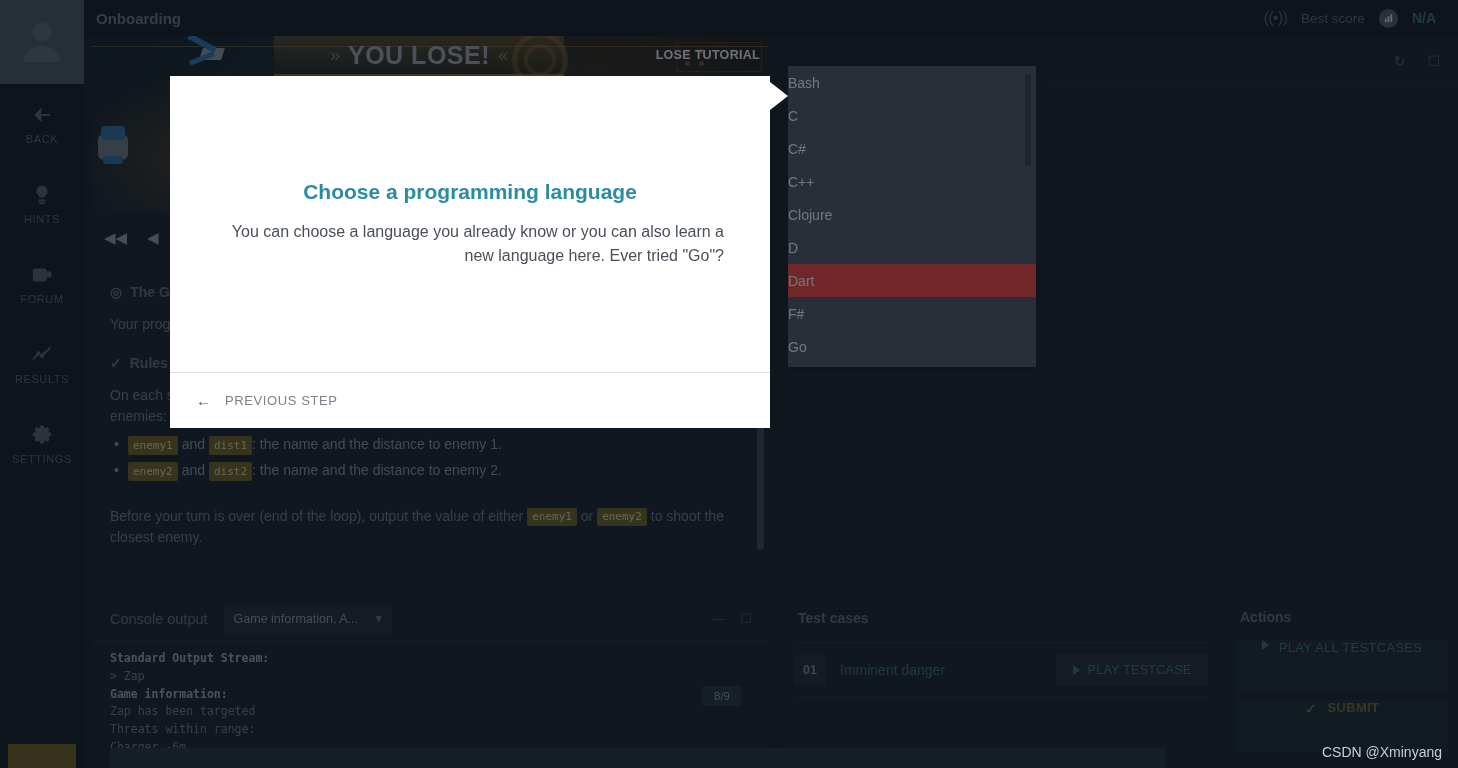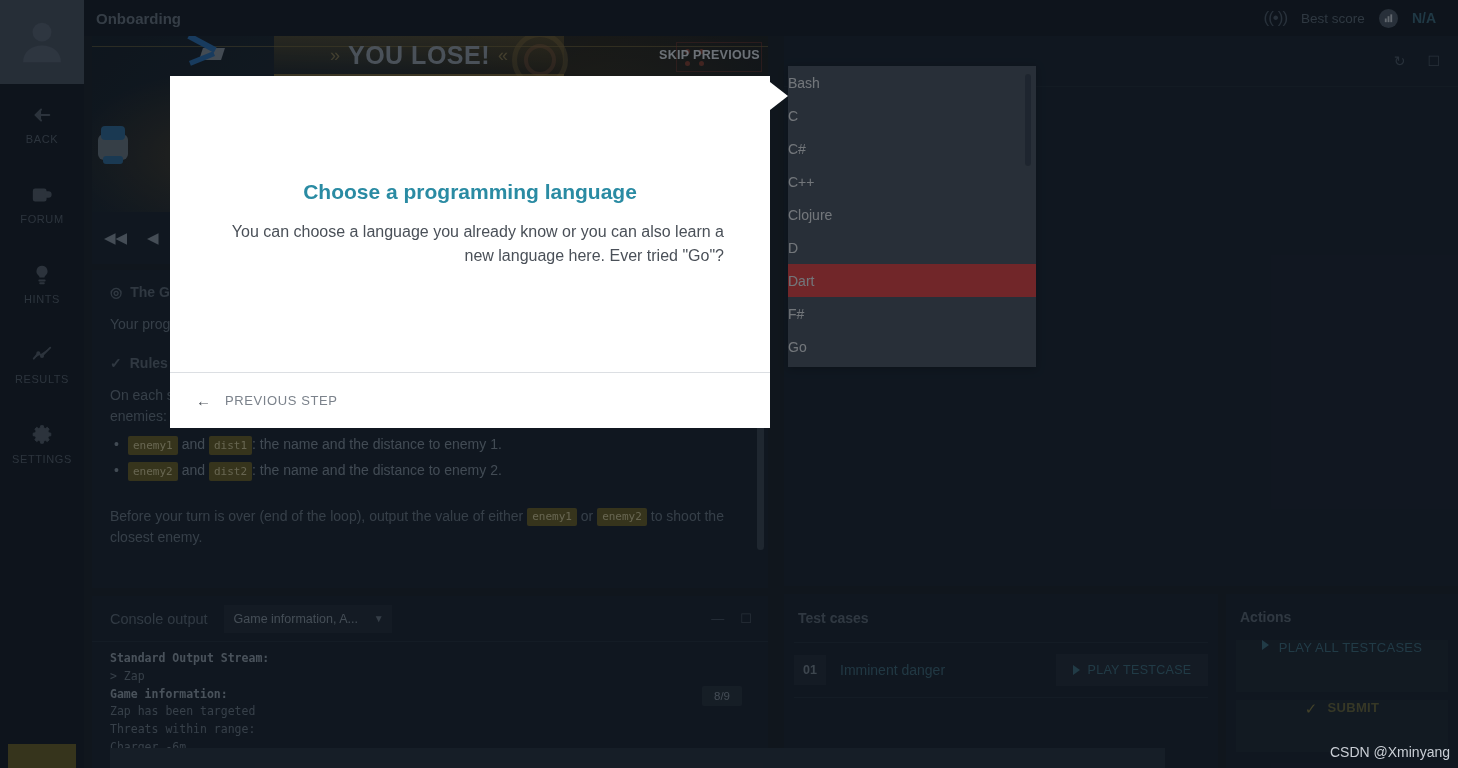--- a/index.html
+++ b/index.html
@@ -289,21 +289,21 @@
     font-size: 13px; color: #7b828b; letter-spacing: .6px; cursor: pointer;
   }
   .tt-arrow-l { color: #4c535b; font-size: 15px; }
 
   
   .dim {
     position: absolute; inset: 0; background: rgba(10,14,20,.55); z-index: 50;
     pointer-events: none;
   }
   .watermark {
-    position: absolute; right: 8px; bottom: 8px;
+    position: absolute; right: 16px; bottom: 8px;
     font-size: 14px; color: #c9ced5; z-index: 70;
   }
 </style>
 </head>
 <body>
 
 <div id="root">
 
   <div class="sidebar">
     <div class="avatar-box">
@@ -312,37 +312,37 @@
         <path d="M3.6 21c0-4.6 3.8-7.4 8.4-7.4s8.4 2.8 8.4 7.4z"></path>
       </svg>
     </div>
 
     <div class="nav-item">
       <svg class="nav-icon" viewBox="0 0 24 24" fill="none" stroke-width="2" stroke-linecap="round" stroke-linejoin="round">
         <line x1="20" y1="12" x2="5" y2="12"></line>
           <polyline points="11,18 5,12 11,6"></polyline>
       </svg>
       <span class="nav-label">BACK</span>
-    </div>
-
-    <div class="nav-item">
-      <svg class="nav-icon" viewBox="0 0 24 24" fill="none" stroke-width="2" stroke-linecap="round" stroke-linejoin="round">
-        <rect x="3" y="6" width="13" height="12" rx="1.5"></rect>
-        <path d="M16 9h3a2.5 2.5 0 0 1 0 5h-3"></path>
-      </svg>
-      <span class="nav-label">FORUM</span>
     </div>
 
     <div class="nav-item">
       <svg class="nav-icon" viewBox="0 0 24 24" fill="none" stroke-width="2" stroke-linecap="round" stroke-linejoin="round">
         <path d="M9 18h6"></path>
           <path d="M10 21h4"></path>
         <path d="M12 2a6 6 0 0 0-3.6 10.8c.6.5.9 1.2.9 2h5.4c0-.8.3-1.5.9-2A6 6 0 0 0 12 2z" fill="#57606d" stroke="none"></path>
       </svg>
       <span class="nav-label">HINTS</span>
+    </div>
+
+    <div class="nav-item">
+      <svg class="nav-icon" viewBox="0 0 24 24" fill="none" stroke-width="2" stroke-linecap="round" stroke-linejoin="round">
+        <rect x="3" y="6" width="13" height="12" rx="1.5"></rect>
+        <path d="M16 9h3a2.5 2.5 0 0 1 0 5h-3"></path>
+      </svg>
+      <span class="nav-label">FORUM</span>
     </div>
 
     <div class="nav-item">
       <svg class="nav-icon" viewBox="0 0 24 24" fill="none" stroke-width="2" stroke-linecap="round" stroke-linejoin="round">
         <polyline points="3,16 8,10 12,13 21,4"></polyline>
         <circle cx="8" cy="10" r="1.2" fill="#57606d"></circle>
         <circle cx="12" cy="13" r="1.2" fill="#57606d"></circle>
       </svg>
       <span class="nav-label">RESULTS</span>
     </div>
@@ -395,21 +395,21 @@
           <span class="dot" style="left:8px;top:6px"></span>
             <span class="dot" style="left:22px;top:6px"></span>
           <span class="dot" style="left:8px;top:18px"></span>
             <span class="dot" style="left:22px;top:18px"></span>
         </div>
         <div class="you-lose-banner">
           <span class="chev">»</span>
           <span class="you-lose-text">YOU LOSE!</span>
           <span class="chev">«</span>
         </div>
-        <div class="skip-tutorial">SKIP PREVIOUS</div>
+        <div class="skip-tutorial">LOSE TUTORIAL</div>
       </div>
 
       <div class="playback-bar">
         <span class="pb-btn">◀◀</span>
         <span class="pb-btn">◀</span>
       </div>
 
       <div class="statement-card">
         <div class="st-inner">
           <div class="st-h">

